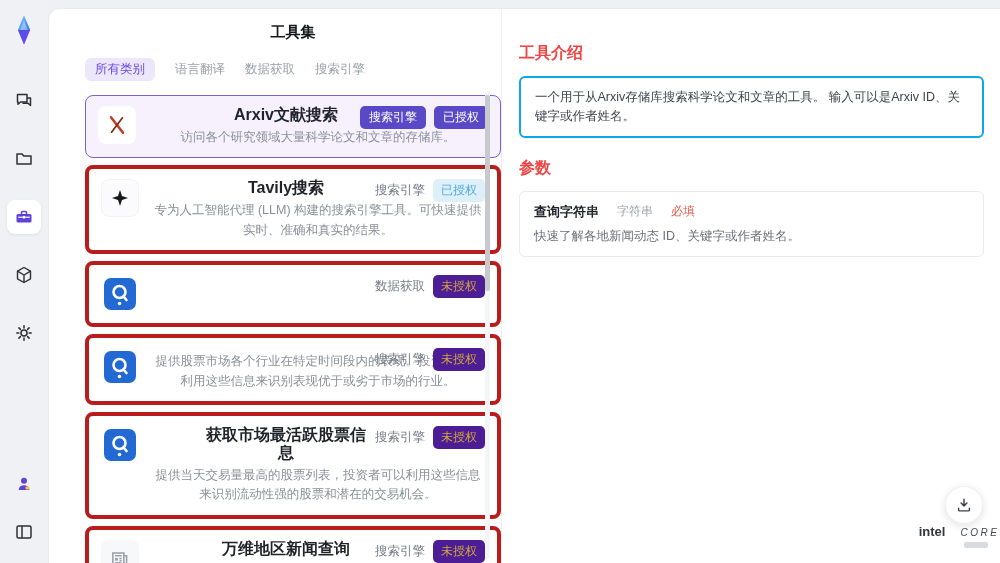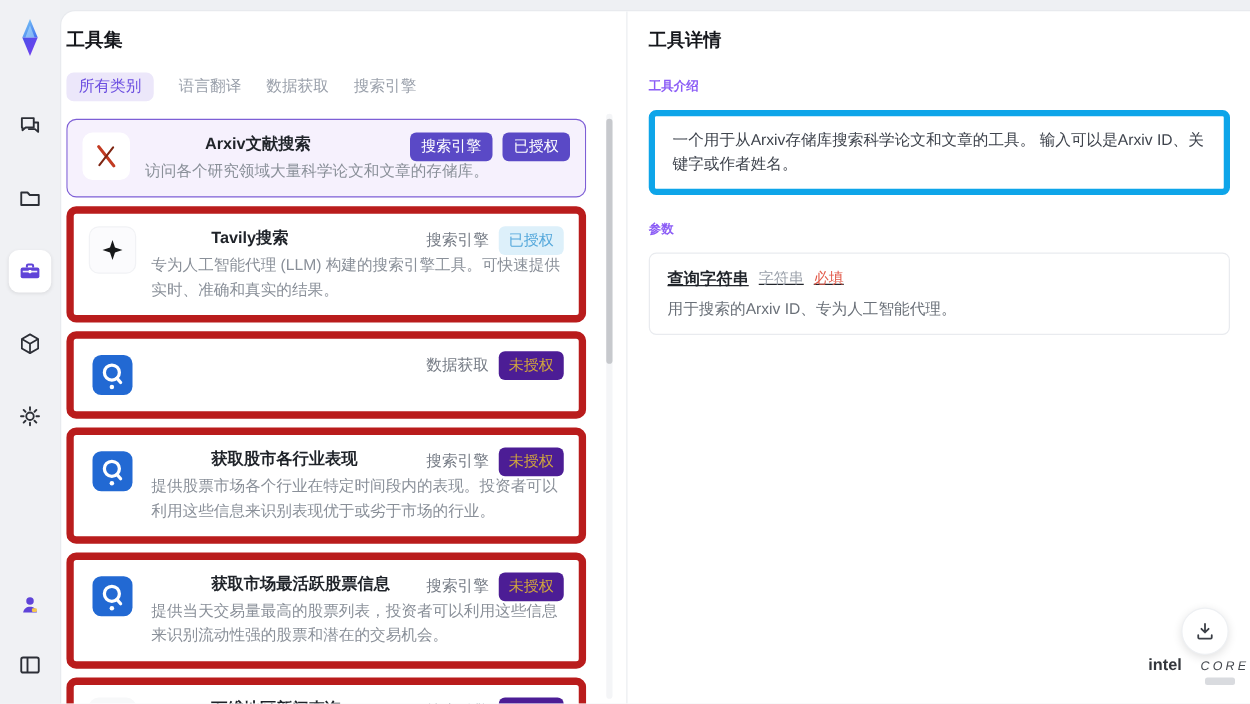--- a/index.html
+++ b/index.html
@@ -11,55 +11,55 @@
   .rail-logo { margin-top:12px; width:36px; height:36px; display:flex; align-items:center; justify-content:center; }
   .rail-nav { margin-top:36px; display:flex; flex-direction:column; align-items:center; gap:24px; }
   .rail-btn { width:34px; height:34px; border-radius:8px; display:flex; align-items:center; justify-content:center; cursor:pointer; }
   .rail-btn.active { background:#ffffff; box-shadow:0 1px 3px rgba(0,0,0,.08); }
   .rail-bottom { margin-top:auto; margin-bottom:14px; display:flex; flex-direction:column; align-items:center; gap:14px; }
 
   
   .panel { position:absolute; left:48px; top:8px; width:952px; height:555px; background:#ffffff; border-top-left-radius:12px; border-top:1px solid #e8eaee; border-left:1px solid #e8eaee; overflow:hidden; }
 
   
-  .list-col { position:absolute; left:4px; top:14px; width:416px; bottom:0; overflow:hidden; }
+  .list-col { position:absolute; left:36px; top:14px; width:416px; bottom:0; overflow:hidden;text-align:center; }
   .list-title { font-size:15px; font-weight:bold; color:#15171c; }
   .tabs { display:flex; align-items:center; gap:20px; margin-top:16px; }
   .tab { font-size:12.5px; color:#9aa0ab; cursor:pointer; padding:3px 0; white-space:nowrap; }
   .tab.active { color:#6a4ce0; background:#ece7fa; border-radius:6px; padding:3px 10px; }
   .cards { margin-top:14px; }
-  .card { position:relative; display:flex; align-items:flex-start; padding:10px 12px; border:6px solid #b91c1c; border-radius:8px; background:#fff; margin-bottom:7px; cursor:pointer; }
+  .card { position:relative; display:flex; align-items:flex-start; padding:10px 12px; border:4px solid #b91c1c; border-radius:8px; background:#fff; margin-bottom:7px; cursor:pointer; }
   .card.selected { border:1.5px solid #7e5fd6; background:#f6f1fd; }
   .tool-icon { width:38px; height:38px; border-radius:8px; flex:0 0 38px; display:flex; align-items:center; justify-content:center; margin-right:12px; background:#ffffff; }
   .tool-icon.plain { background:#fbfbfd; border:1px solid #f1f2f5; }
   .tool-icon.paper { background:#f7f8f9; }
   .card-main { flex:1; min-width:0; }
-  .tool-name { font-size:13px; font-weight:bold; color:#1f2329; padding-right:112px; line-height:18px;margin-left:48px; }
+  .tool-name { font-size:16px; font-weight:bold; color:#1f2329; padding-right:112px; line-height:18px;margin-left:48px; }
   .tool-desc { font-size:12.5px; color:#8a9099; line-height:1.55; margin-top:4px; }
   .card-badges { position:absolute; top:10px; right:12px; display:flex; align-items:center; gap:8px; }
   .badge-solid { background:#5a49c6; color:#fff; font-size:12px; padding:3px 9px; border-radius:5px; white-space:nowrap; }
   .cat-text { font-size:12.5px; color:#757b85; white-space:nowrap; }
   .badge-status { font-size:12px; padding:3px 8px; border-radius:5px; white-space:nowrap; }
   .st-auth { background:#ddf0fa; color:#55a8db; }
   .st-unauth { background:#4c1d95; color:#cfa43e; }
 
   
   .list-scrollbar { position:absolute; left:436px; top:82px; width:5px; bottom:4px; border-radius:3px; background:#f4f5f7; }
   .list-scroll-thumb { position:absolute; left:0; top:4px; width:5px; height:196px; border-radius:3px; background:#c7c9cd; cursor:pointer; }
 
   
   .v-divider { position:absolute; left:452px; top:0; bottom:0; width:1px; background:#eceef1; }
 
   
   .detail-col { position:absolute; left:470px; top:14px; right:16px; bottom:0; }
   .detail-title { font-size:14.5px; font-weight:bold; color:#15171c; }
-  .section-h { font-size:10px; font-weight:bold; color:#8b5cf6; margin-top:20px; }
-  .intro-box { margin-top:12px; border:5px solid #0ea5e9; border-radius:6px; padding:10px 14px; font-size:12.5px; color:#3e434c; line-height:1.5; }
+  .section-h { font-size:16px; font-weight:bold; color:#ef4444; margin-top:20px; }
+  .intro-box { margin-top:12px; border:2px solid #0ea5e9; border-radius:6px; padding:10px 14px; font-size:12.5px; color:#3e434c; line-height:1.5; }
   .param-box { margin-top:12px; border:1px solid #e9ebef; border-radius:6px; padding:11px 14px; }
-  .param-head { display:flex; align-items:flex-start; gap:8px;text-decoration:underline; }
+  .param-head { display:flex; align-items:flex-start; gap:18px; }
   .param-name { font-size:13px; font-weight:bold; color:#1f2329; }
   .param-type { font-size:12px; color:#9aa0aa; }
   .param-req { font-size:12px; color:#e25a4a; }
   .param-desc { margin-top:7px; font-size:12.5px; color:#6a7078; }
 
   
   .fab { position:absolute; left:945px; top:486px; width:38px; height:38px; border-radius:50%; background:#fff; border:1px solid #eef0f3; box-shadow:0 2px 8px rgba(0,0,0,.12); display:flex; align-items:center; justify-content:center; cursor:pointer; z-index:6; }
   .intel { position:absolute; left:926px; top:524px; width:66px; text-align:center; z-index:6; }
   .intel-line { display:flex; align-items:baseline; justify-content:center; gap:15px; }
   .intel-i { font-size:13px; font-weight:bold; color:#33363c; letter-spacing:0; }
@@ -218,21 +218,20 @@
       <div class="card">
         <div class="tool-icon">
           <svg width="34" height="34" viewBox="0 0 34 34">
             <rect x="1" y="1" width="32" height="32" rx="7" fill="#2269d3"></rect>
             <circle cx="16.5" cy="15" r="6" fill="none" stroke="#ffffff" stroke-width="2.6"></circle>
             <line x1="20.5" y1="19.5" x2="23.5" y2="23" stroke="#ffffff" stroke-width="2.6" stroke-linecap="round"></line>
             <circle cx="16.5" cy="26.5" r="1.8" fill="#ffffff"></circle>
           </svg>
         </div>
         <div class="card-main">
-          <div class="tool-name">获取股市各行业表现</div>
           <div class="tool-desc">提供股票市场各个行业在特定时间段内的表现。投资者可以利用这些信息来识别表现优于或劣于市场的行业。</div>
         </div>
         <div class="card-badges">
           <span class="cat-text">搜索引擎</span>
           <span class="badge-status st-unauth">未授权</span>
         </div>
       </div>
 
       <div class="card">
         <div class="tool-icon">
@@ -278,33 +277,32 @@
     </div>
   </div>
 
   <div class="list-scrollbar">
     <div class="list-scroll-thumb"></div>
   </div>
 
   <div class="v-divider"></div>
 
   <div class="detail-col">
-    <div class="detail-title">工具详情</div>
 
     <div class="section-h">工具介绍</div>
     <div class="intro-box">一个用于从Arxiv存储库搜索科学论文和文章的工具。 输入可以是Arxiv ID、关键字或作者姓名。</div>
 
     <div class="section-h">参数</div>
     <div class="param-box">
       <div class="param-head">
         <span class="param-name">查询字符串</span>
         <span class="param-type">字符串</span>
         <span class="param-req">必填</span>
       </div>
-      <div class="param-desc">用于搜索的Arxiv ID、专为人工智能代理。</div>
+      <div class="param-desc">快速了解各地新闻动态 ID、关键字或作者姓名。</div>
     </div>
   </div>
 
 </div>
 
 <div class="fab">
   <span>
     <svg width="18" height="18" viewBox="0 0 20 20" fill="none" stroke="#3b3f46" stroke-width="1.6" stroke-linecap="round" stroke-linejoin="round">
       <path d="M10 3.5v7.5M10 11l-3.2-3.2M10 11l3.2-3.2"></path>
       <path d="M4 13.5v2a1 1 0 0 0 1 1h10a1 1 0 0 0 1-1v-2"></path>

